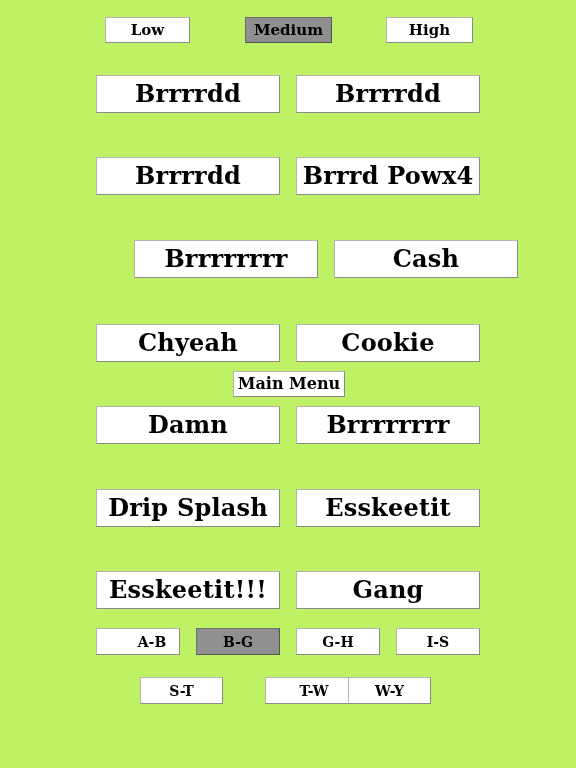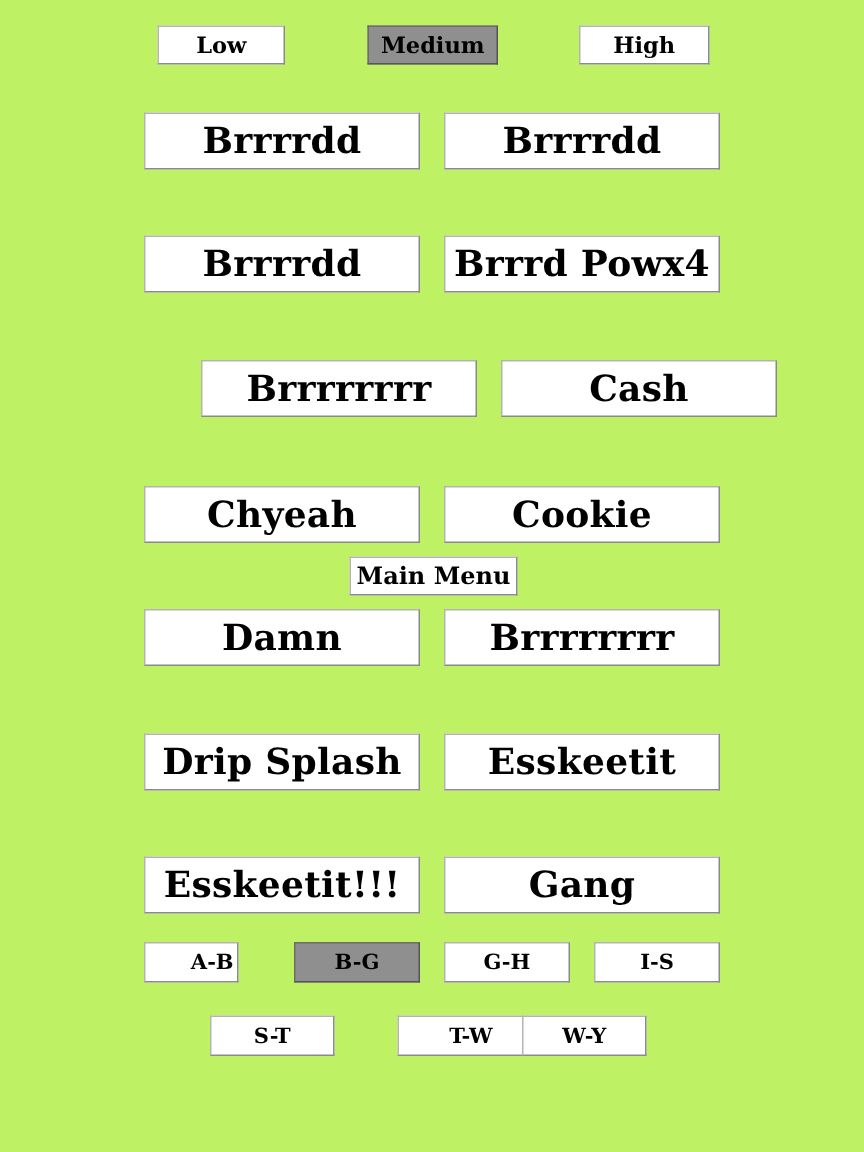--- a/index.html
+++ b/index.html
@@ -87,21 +87,21 @@
   }
 
   
   .alpha-btn {
     height: 27px;
     font-size: 14px;
   }
   .alpha-row-a { top: 628px; }
   .alpha-row-b { top: 677px; }
 
-  .alpha-ab { left: 96px;  width: 63px; padding-left: 28px; }
+  .alpha-ab { left: 96px;  width: 84px; padding-left: 28px; }
   .alpha-bg { left: 196px; width: 84px; }
   .alpha-gh { left: 296px; width: 84px; }
   .alpha-is { left: 396px; width: 84px; }
 
   .alpha-st { left: 140px; width: 83px; }
   .alpha-tw { left: 265px; width: 98px; }
   .alpha-wy { left: 348px; width: 83px; }
 </style>
 </head>
 <body>

